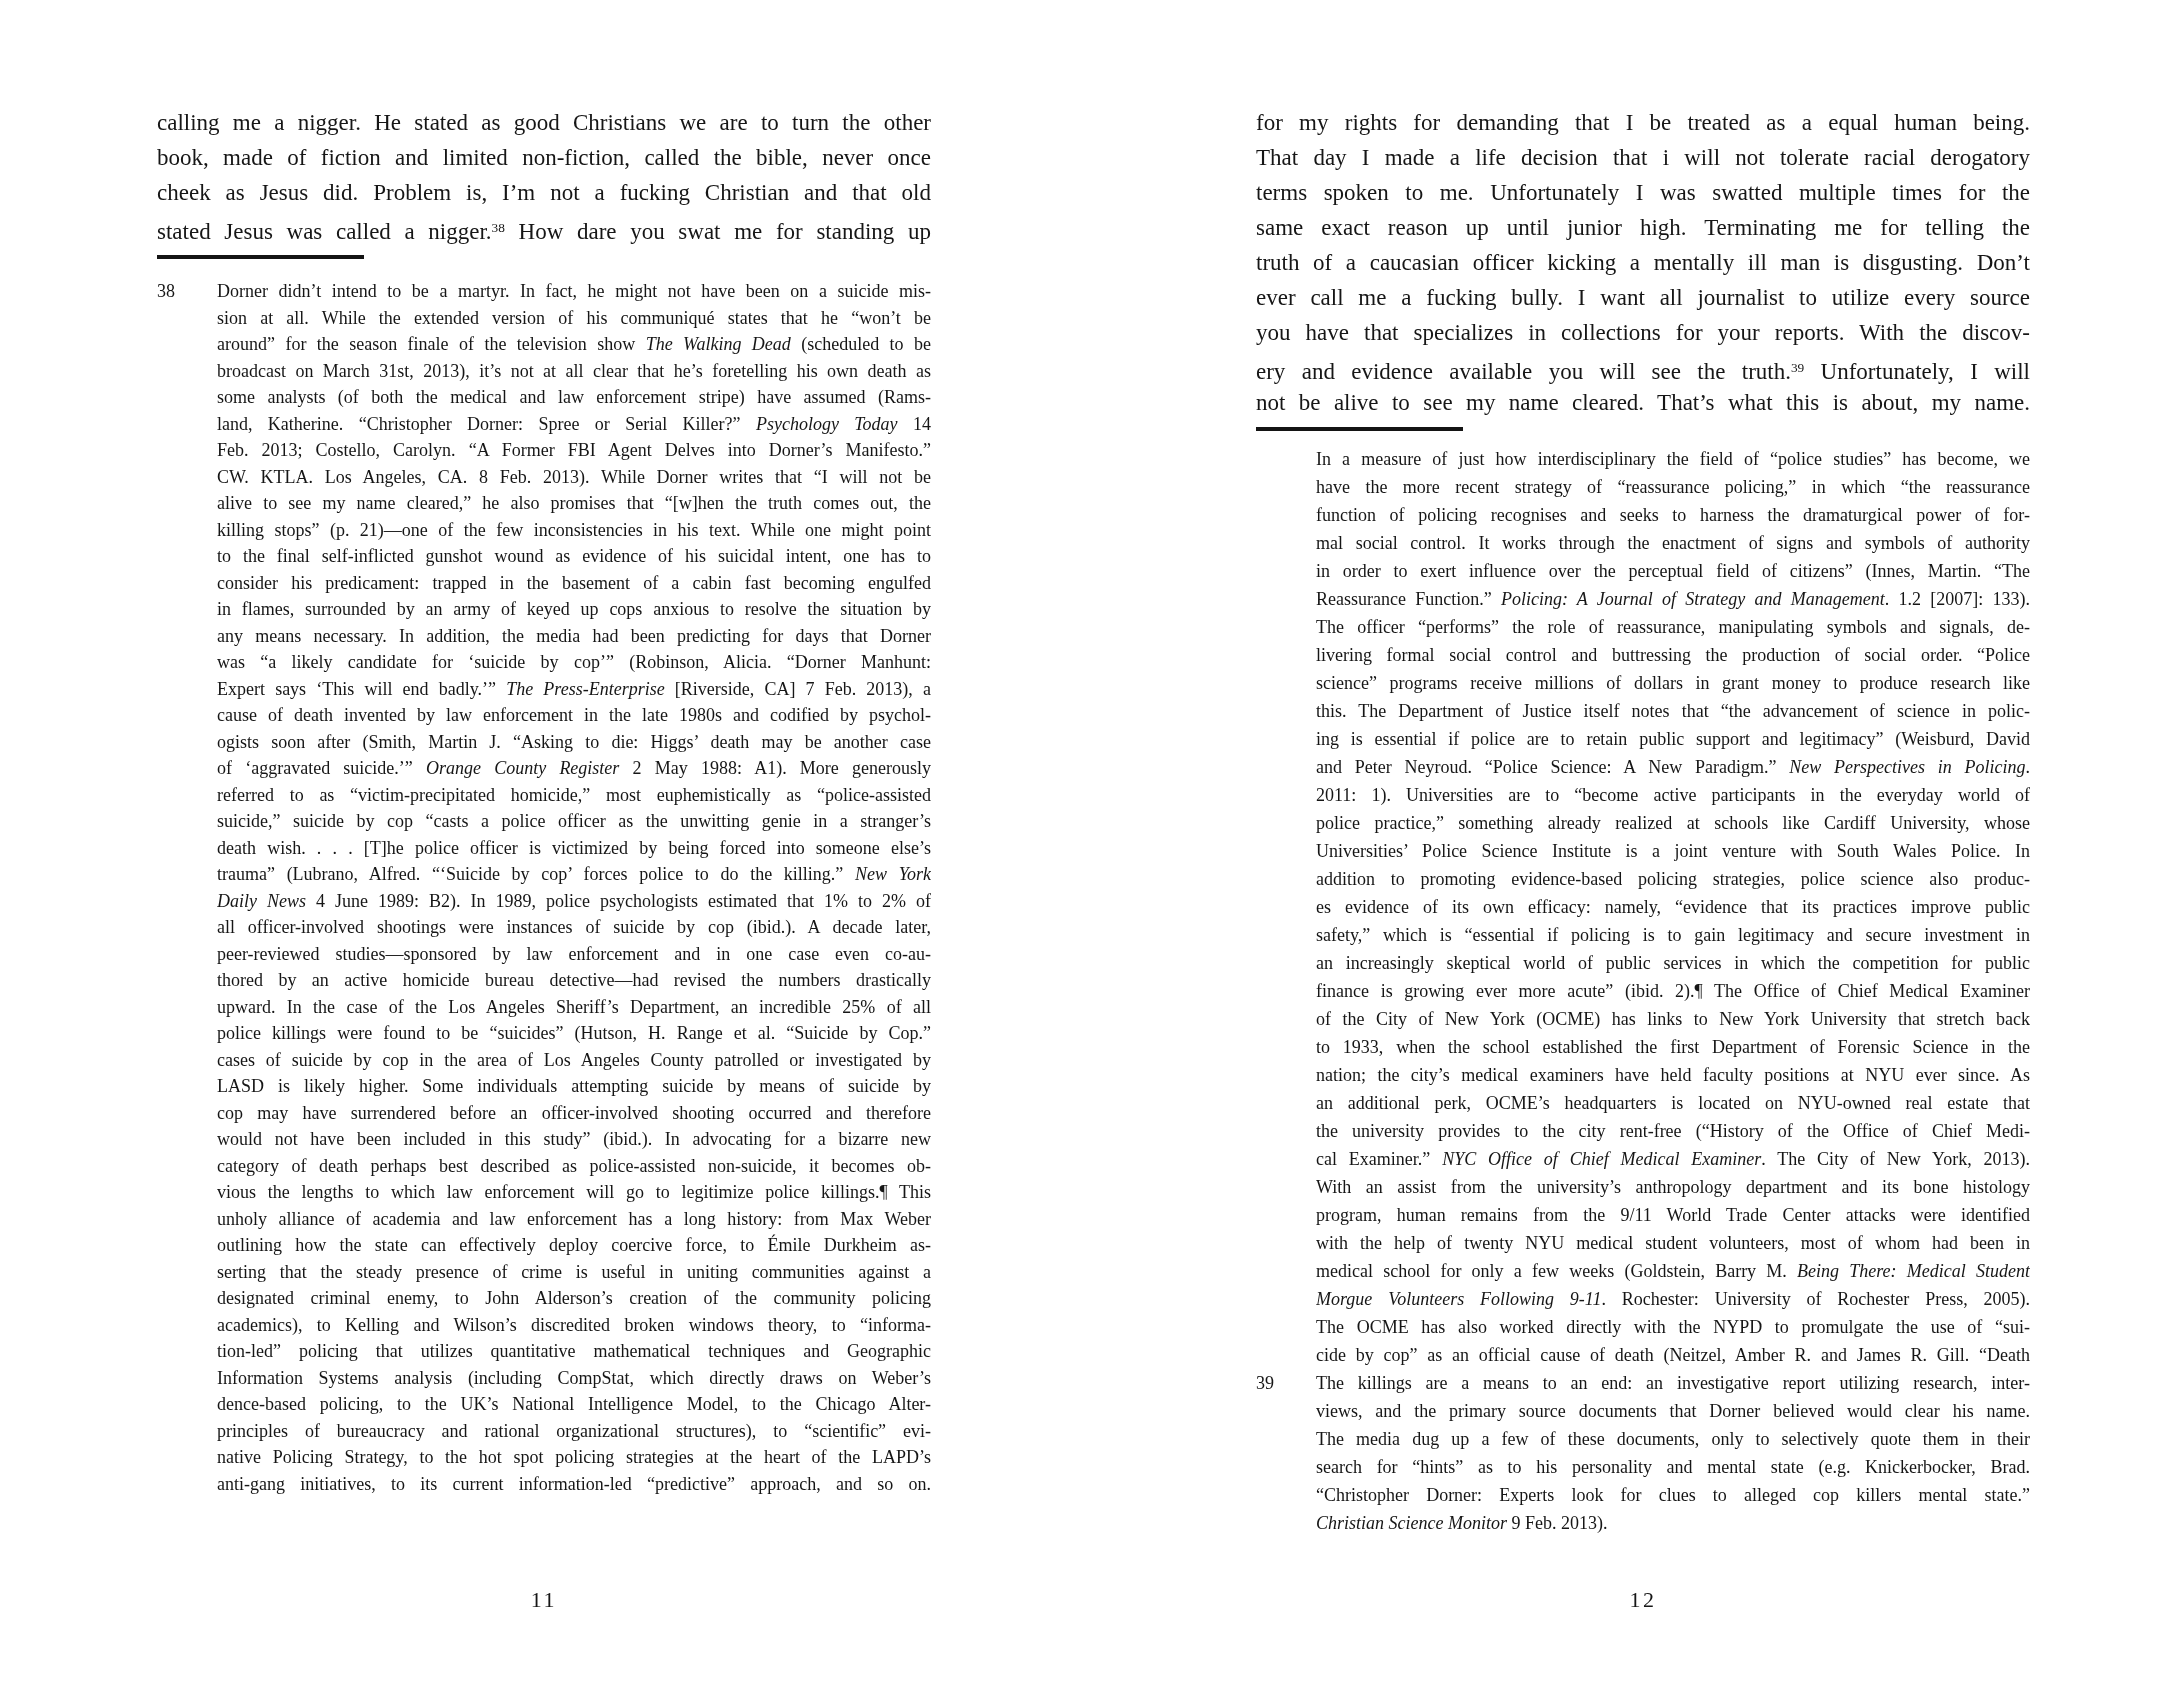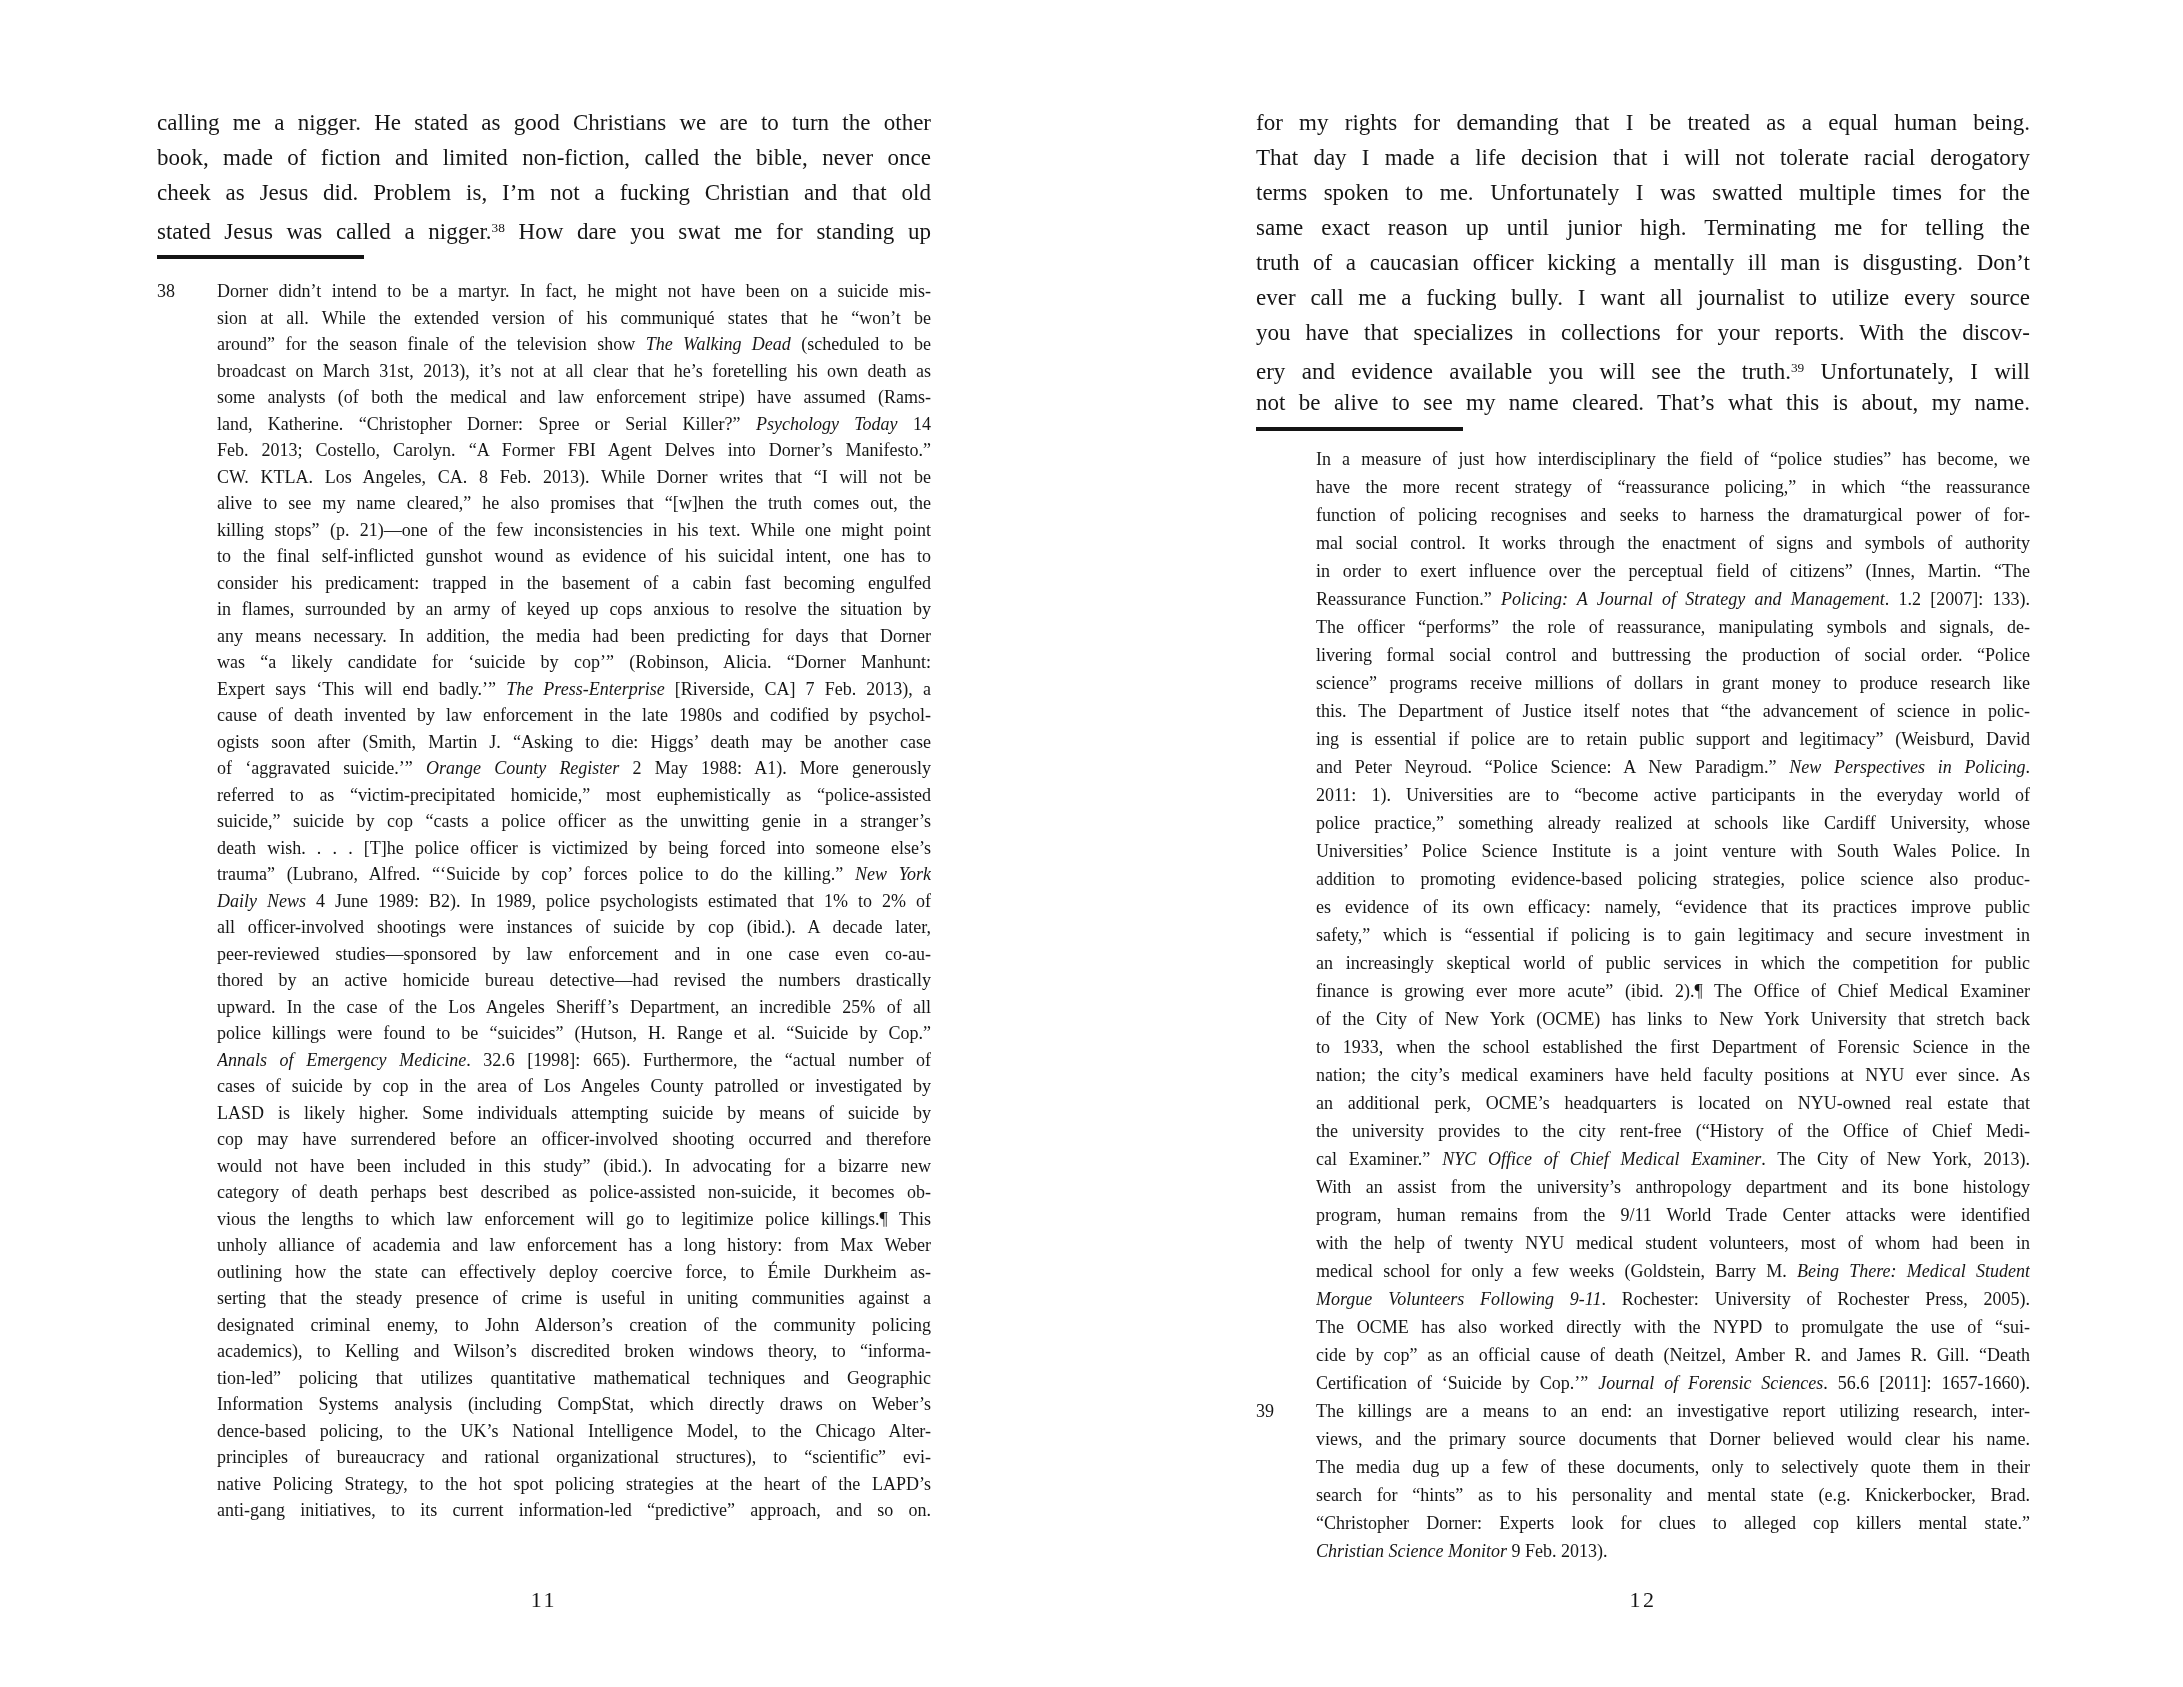--- a/index.html
+++ b/index.html
@@ -91,21 +91,20 @@
             <div class="line j"><span>referred to as “victim-precipitated homicide,” most euphemistically as “police-assisted</span></div>
             <div class="line j"><span>suicide,” suicide by cop “casts a police officer as the unwitting genie in a stranger’s</span></div>
             <div class="line j"><span>death wish. . . . [T]he police officer is victimized by being forced into someone else’s</span></div>
             <div class="line j"><span>trauma” (Lubrano, Alfred. “‘Suicide by cop’ forces police to do the killing.” </span><span class="it">New York</span></div>
             <div class="line j"><span class="it">Daily News</span><span> 4 June 1989: B2). In 1989, police psychologists estimated that 1% to 2% of</span></div>
             <div class="line j"><span>all officer-involved shootings were instances of suicide by cop (ibid.). A decade later,</span></div>
             <div class="line j"><span>peer-reviewed studies—sponsored by law enforcement and in one case even co-au-</span></div>
             <div class="line j"><span>thored by an active homicide bureau detective—had revised the numbers drastically</span></div>
             <div class="line j"><span>upward. In the case of the Los Angeles Sheriff’s Department, an incredible 25% of all</span></div>
             <div class="line j"><span>police killings were found to be “suicides” (Hutson, H. Range et al. “Suicide by Cop.”</span></div>
-            <div class="line j"><span class="it">Annals of Emergency Medicine</span><span>. 32.6 [1998]: 665). Furthermore, the “actual number of</span></div>
             <div class="line j"><span>cases of suicide by cop in the area of Los Angeles County patrolled or investigated by</span></div>
             <div class="line j"><span>LASD is likely higher. Some individuals attempting suicide by means of suicide by</span></div>
             <div class="line j"><span>cop may have surrendered before an officer-involved shooting occurred and therefore</span></div>
             <div class="line j"><span>would not have been included in this study” (ibid.). In advocating for a bizarre new</span></div>
             <div class="line j"><span>category of death perhaps best described as police-assisted non-suicide, it becomes ob-</span></div>
             <div class="line j"><span>vious the lengths to which law enforcement will go to legitimize police killings.¶ This</span></div>
             <div class="line j"><span>unholy alliance of academia and law enforcement has a long history: from Max Weber</span></div>
             <div class="line j"><span>outlining how the state can effectively deploy coercive force, to Émile Durkheim as-</span></div>
             <div class="line j"><span>serting that the steady presence of crime is useful in uniting communities against a</span></div>
             <div class="line j"><span>designated criminal enemy, to John Alderson’s creation of the community policing</span></div>
@@ -165,21 +164,20 @@
             <div class="line j"><span>an additional perk, OCME’s headquarters is located on NYU-owned real estate that</span></div>
             <div class="line j"><span>the university provides to the city rent-free (“History of the Office of Chief Medi-</span></div>
             <div class="line j"><span>cal Examiner.” </span><span class="it">NYC Office of Chief Medical Examiner</span><span>. The City of New York, 2013).</span></div>
             <div class="line j"><span>With an assist from the university’s anthropology department and its bone histology</span></div>
             <div class="line j"><span>program, human remains from the 9/11 World Trade Center attacks were identified</span></div>
             <div class="line j"><span>with the help of twenty NYU medical student volunteers, most of whom had been in</span></div>
             <div class="line j"><span>medical school for only a few weeks (Goldstein, Barry M. </span><span class="it">Being There: Medical Student</span></div>
             <div class="line j"><span class="it">Morgue Volunteers Following 9-11</span><span>. Rochester: University of Rochester Press, 2005).</span></div>
             <div class="line j"><span>The OCME has also worked directly with the NYPD to promulgate the use of “sui-</span></div>
             <div class="line j"><span>cide by cop” as an official cause of death (Neitzel, Amber R. and James R. Gill. “Death</span></div>
-            <div class="line j"><span>Certification of ‘Suicide by Cop.’” </span><span class="it">Journal of Forensic Sciences</span><span>. 56.6 [2011]: 1657-1660).</span></div>
           </div>
         </div>
         <div class="footnote">
           <span class="fnmark">39</span>
           <div class="fnbody">
             <div class="line j"><span>The killings are a means to an end: an investigative report utilizing research, inter-</span></div>
             <div class="line j"><span>views, and the primary source documents that Dorner believed would clear his name.</span></div>
             <div class="line j"><span>The media dug up a few of these documents, only to selectively quote them in their</span></div>
             <div class="line j"><span>search for “hints” as to his personality and mental state (e.g. Knickerbocker, Brad.</span></div>
             <div class="line j"><span>“Christopher Dorner: Experts look for clues to alleged cop killers mental state.”</span></div>

